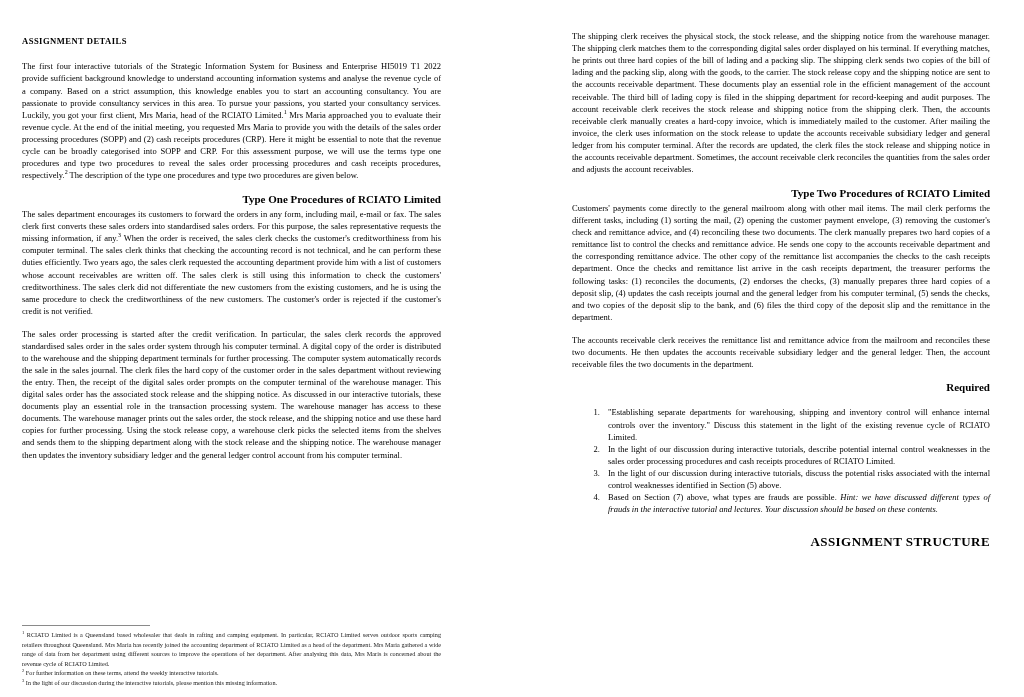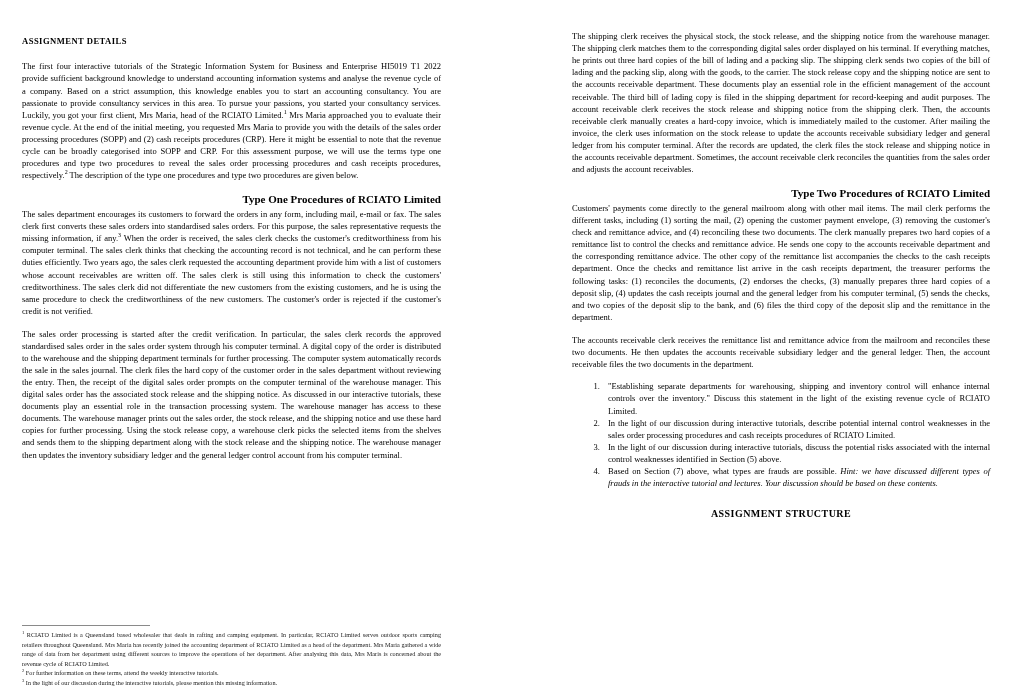--- a/index.html
+++ b/index.html
@@ -76,23 +76,23 @@
     line-height: 1.425;
   }
   ol.req-list li {
     text-align: justify;
     margin: 0 0 0 0;
     padding-left: 6px;
   }
   em.hint {
   }
   h1.struct-heading {
-    font-size: 10px;
+    font-size: 13px;
     font-weight: bold;
-    text-align: center;
+    text-align: right;
     letter-spacing: 0.45px;
     margin: 19px 0 11px 0;
     line-height: 1.2;
   }
   .footnotes {
     position: absolute;
     left: 22px;
     right: 71px;
     bottom: 10px;
   }
@@ -144,20 +144,21 @@
   <div class="col col-right">
 
     <p class="body">The shipping clerk receives the physical stock, the stock release, and the shipping notice from the warehouse manager. The shipping clerk matches them to the corresponding digital sales order displayed on his terminal. If everything matches, he prints out three hard copies of the bill of lading and a packing slip. The shipping clerk sends two copies of the bill of lading and the packing slip, along with the goods, to the carrier. The stock release copy and the shipping notice are sent to the accounts receivable department. These documents play an essential role in the efficient management of the account receivable. The third bill of lading copy is filed in the shipping department for record-keeping and audit purposes. The account receivable clerk receives the stock release and shipping notice from the shipping clerk. Then, the accounts receivable clerk manually creates a hard-copy invoice, which is immediately mailed to the customer. After mailing the invoice, the clerk uses information on the stock release to update the accounts receivable subsidiary ledger and general ledger from his computer terminal. After the records are updated, the clerk files the stock release and shipping notice in the accounts receivable department. Sometimes, the account receivable clerk reconciles the quantities from the sales order and adjusts the account receivables.</p>
 
     <h2 class="sec-heading">Type Two Procedures of RCIATO Limited</h2>
 
     <p class="body">Customers' payments come directly to the general mailroom along with other mail items. The mail clerk performs the different tasks, including (1) sorting the mail, (2) opening the customer payment envelope, (3) removing the customer's check and remittance advice, and (4) reconciling these two documents. The clerk manually prepares two hard copies of a remittance list to control the checks and remittance advice. He sends one copy to the accounts receivable department and the corresponding remittance advice. The other copy of the remittance list accompanies the checks to the cash receipts department. Once the checks and remittance list arrive in the cash receipts department, the treasurer performs the following tasks: (1) reconciles the documents, (2) endorses the checks, (3) manually prepares three hard copies of a deposit slip, (4) updates the cash receipts journal and the general ledger from his computer terminal, (5) sends the checks, and two copies of the deposit slip to the bank, and (6) files the third copy of the deposit slip and the remittance in the department.</p>
 
     <p class="body">The accounts receivable clerk receives the remittance list and remittance advice from the mailroom and reconciles these two documents. He then updates the accounts receivable subsidiary ledger and the general ledger. Then, the account receivable files the two documents in the department.</p>
 
+    <h2 class="sec-heading">Required</h2>
 
 
     <ol class="req-list">
       <li><span>"Establishing separate departments for warehousing, shipping and inventory control will enhance internal controls over the inventory." Discuss this statement in the light of the existing revenue cycle of RCIATO Limited.</span><em class="hint"></em></li>
       <li><span>In the light of our discussion during interactive tutorials, describe potential internal control weaknesses in the sales order processing procedures and cash receipts procedures of RCIATO Limited.</span><em class="hint"></em></li>
       <li><span>In the light of our discussion during interactive tutorials, discuss the potential risks associated with the internal control weaknesses identified in Section (5) above.</span><em class="hint"></em></li>
       <li><span>Based on Section (7) above, what types are frauds are possible. </span><em class="hint">Hint: we have discussed different types of frauds in the interactive tutorial and lectures. Your discussion should be based on these contents.</em></li>
     </ol>
 
     <h1 class="struct-heading">ASSIGNMENT STRUCTURE</h1>

